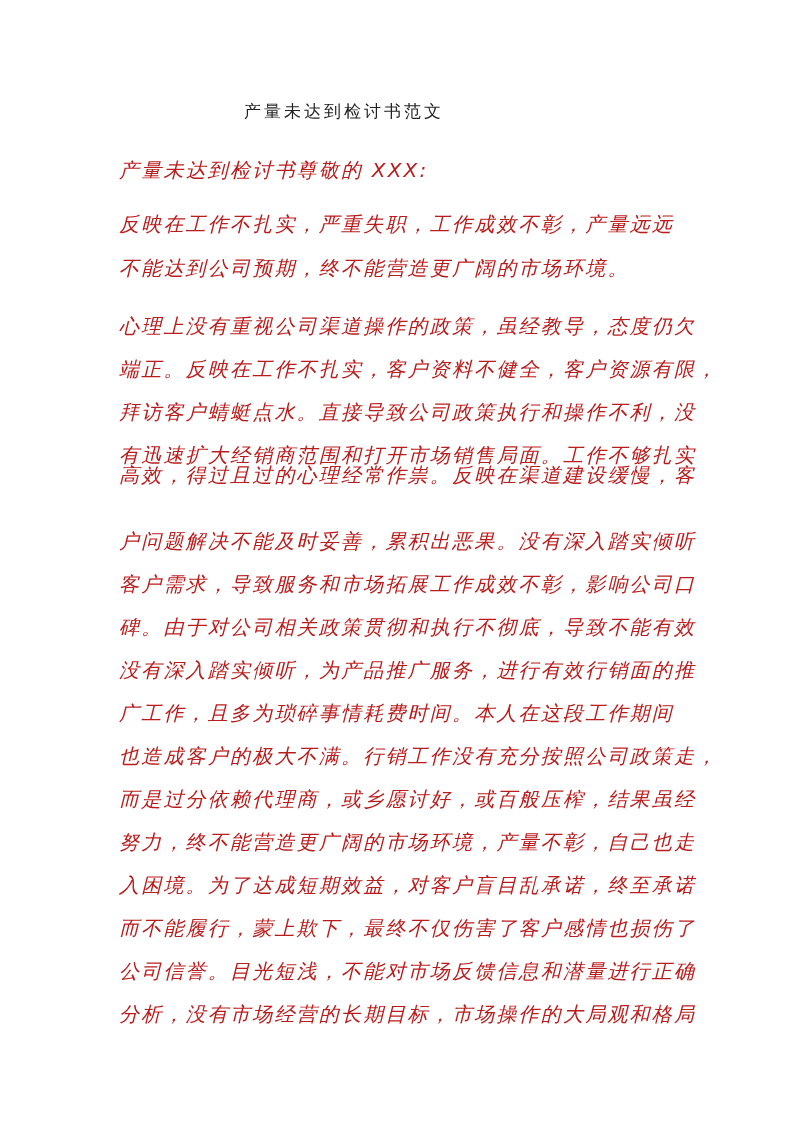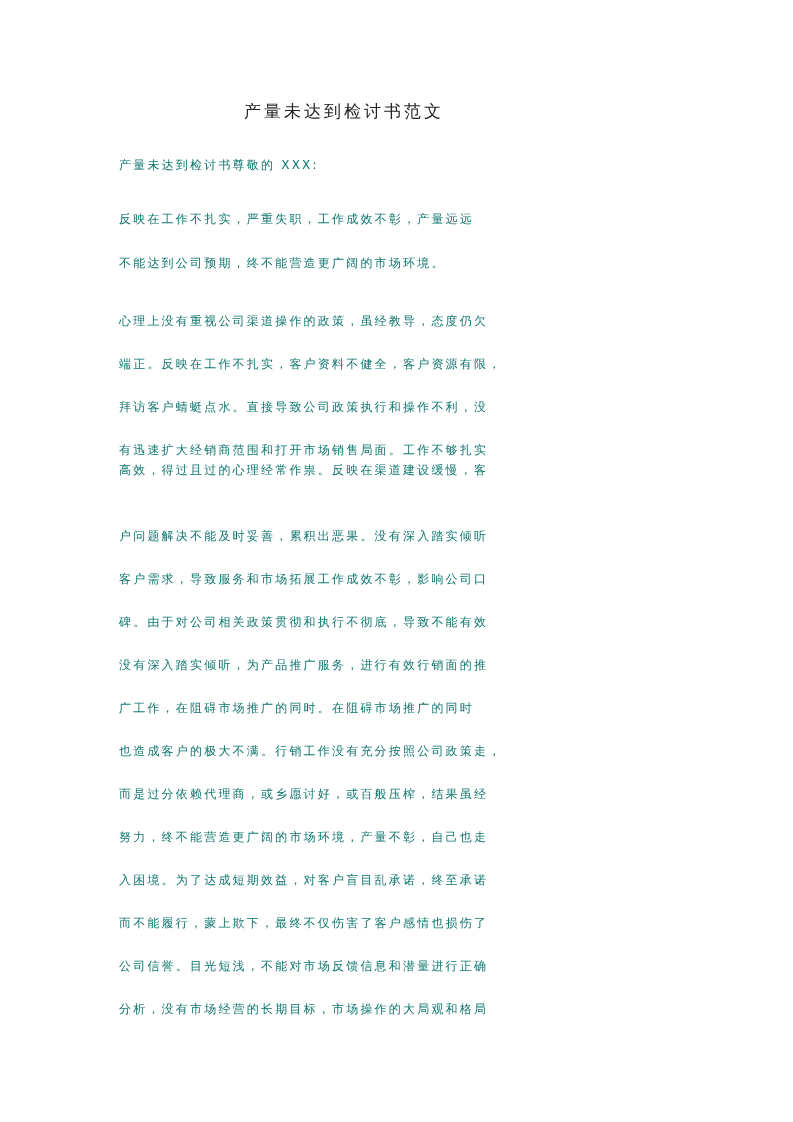--- a/index.html
+++ b/index.html
@@ -1,21 +1,21 @@
 <!DOCTYPE html>
 <html><head>
 <meta charset="utf-8">
 <style>
   html, body { margin: 0; padding: 0; background: #ffffff; }
   body { width: 793px; height: 1122px; position: relative; overflow: hidden;
          font-family: "DejaVu Sans", "Liberation Sans", sans-serif; color: #1a1a1a; }
   .title { position: absolute; top: 100px; left: 0; width: 688px; text-align: center;
            font-size: 17px; letter-spacing: 3px; color: #222; }
-  .line { position: absolute; left: 119px; font-size: 12px; letter-spacing: 2.2px;
-          white-space: nowrap; color: #0f766e; }
+  .line { position: absolute; left: 119px; font-size: 20px; letter-spacing: 2.2px;
+          white-space: nowrap; color: #b91c1c; font-style: italic; }
   .salutation { top: 157px; }
 </style>
 </head>
 <body>
 
 <div>
   <div class="title">产量未达到检讨书范文</div>
   <div class="line salutation">产量未达到检讨书尊敬的 XXX:</div>
 
   <div>
@@ -26,21 +26,21 @@
   <div>
     <div class="line" style="top:313px">心理上没有重视公司渠道操作的政策，虽经教导，态度仍欠</div>
     <div class="line" style="top:356px">端正。反映在工作不扎实，客户资料不健全，客户资源有限，</div>
     <div class="line" style="top:399px">拜访客户蜻蜓点水。直接导致公司政策执行和操作不利，没</div>
     <div class="line" style="top:442px">有迅速扩大经销商范围和打开市场销售局面。工作不够扎实</div>
     <div class="line" style="top:462px">高效，得过且过的心理经常作祟。反映在渠道建设缓慢，客</div>
     <div class="line" style="top:528px">户问题解决不能及时妥善，累积出恶果。没有深入踏实倾听</div>
     <div class="line" style="top:571px">客户需求，导致服务和市场拓展工作成效不彰，影响公司口</div>
     <div class="line" style="top:614px">碑。由于对公司相关政策贯彻和执行不彻底，导致不能有效</div>
     <div class="line" style="top:657px">没有深入踏实倾听，为产品推广服务，进行有效行销面的推</div>
-    <div class="line" style="top:700px">广工作，在阻碍市场推广的同时。在阻碍市场推广的同时</div>
+    <div class="line" style="top:700px">广工作，且多为琐碎事情耗费时间。本人在这段工作期间</div>
     <div class="line" style="top:743px">也造成客户的极大不满。行销工作没有充分按照公司政策走，</div>
     <div class="line" style="top:786px">而是过分依赖代理商，或乡愿讨好，或百般压榨，结果虽经</div>
     <div class="line" style="top:829px">努力，终不能营造更广阔的市场环境，产量不彰，自己也走</div>
     <div class="line" style="top:872px">入困境。为了达成短期效益，对客户盲目乱承诺，终至承诺</div>
     <div class="line" style="top:915px">而不能履行，蒙上欺下，最终不仅伤害了客户感情也损伤了</div>
     <div class="line" style="top:958px">公司信誉。目光短浅，不能对市场反馈信息和潜量进行正确</div>
     <div class="line" style="top:1001px">分析，没有市场经营的长期目标，市场操作的大局观和格局</div>
   </div>
 </div>
 

